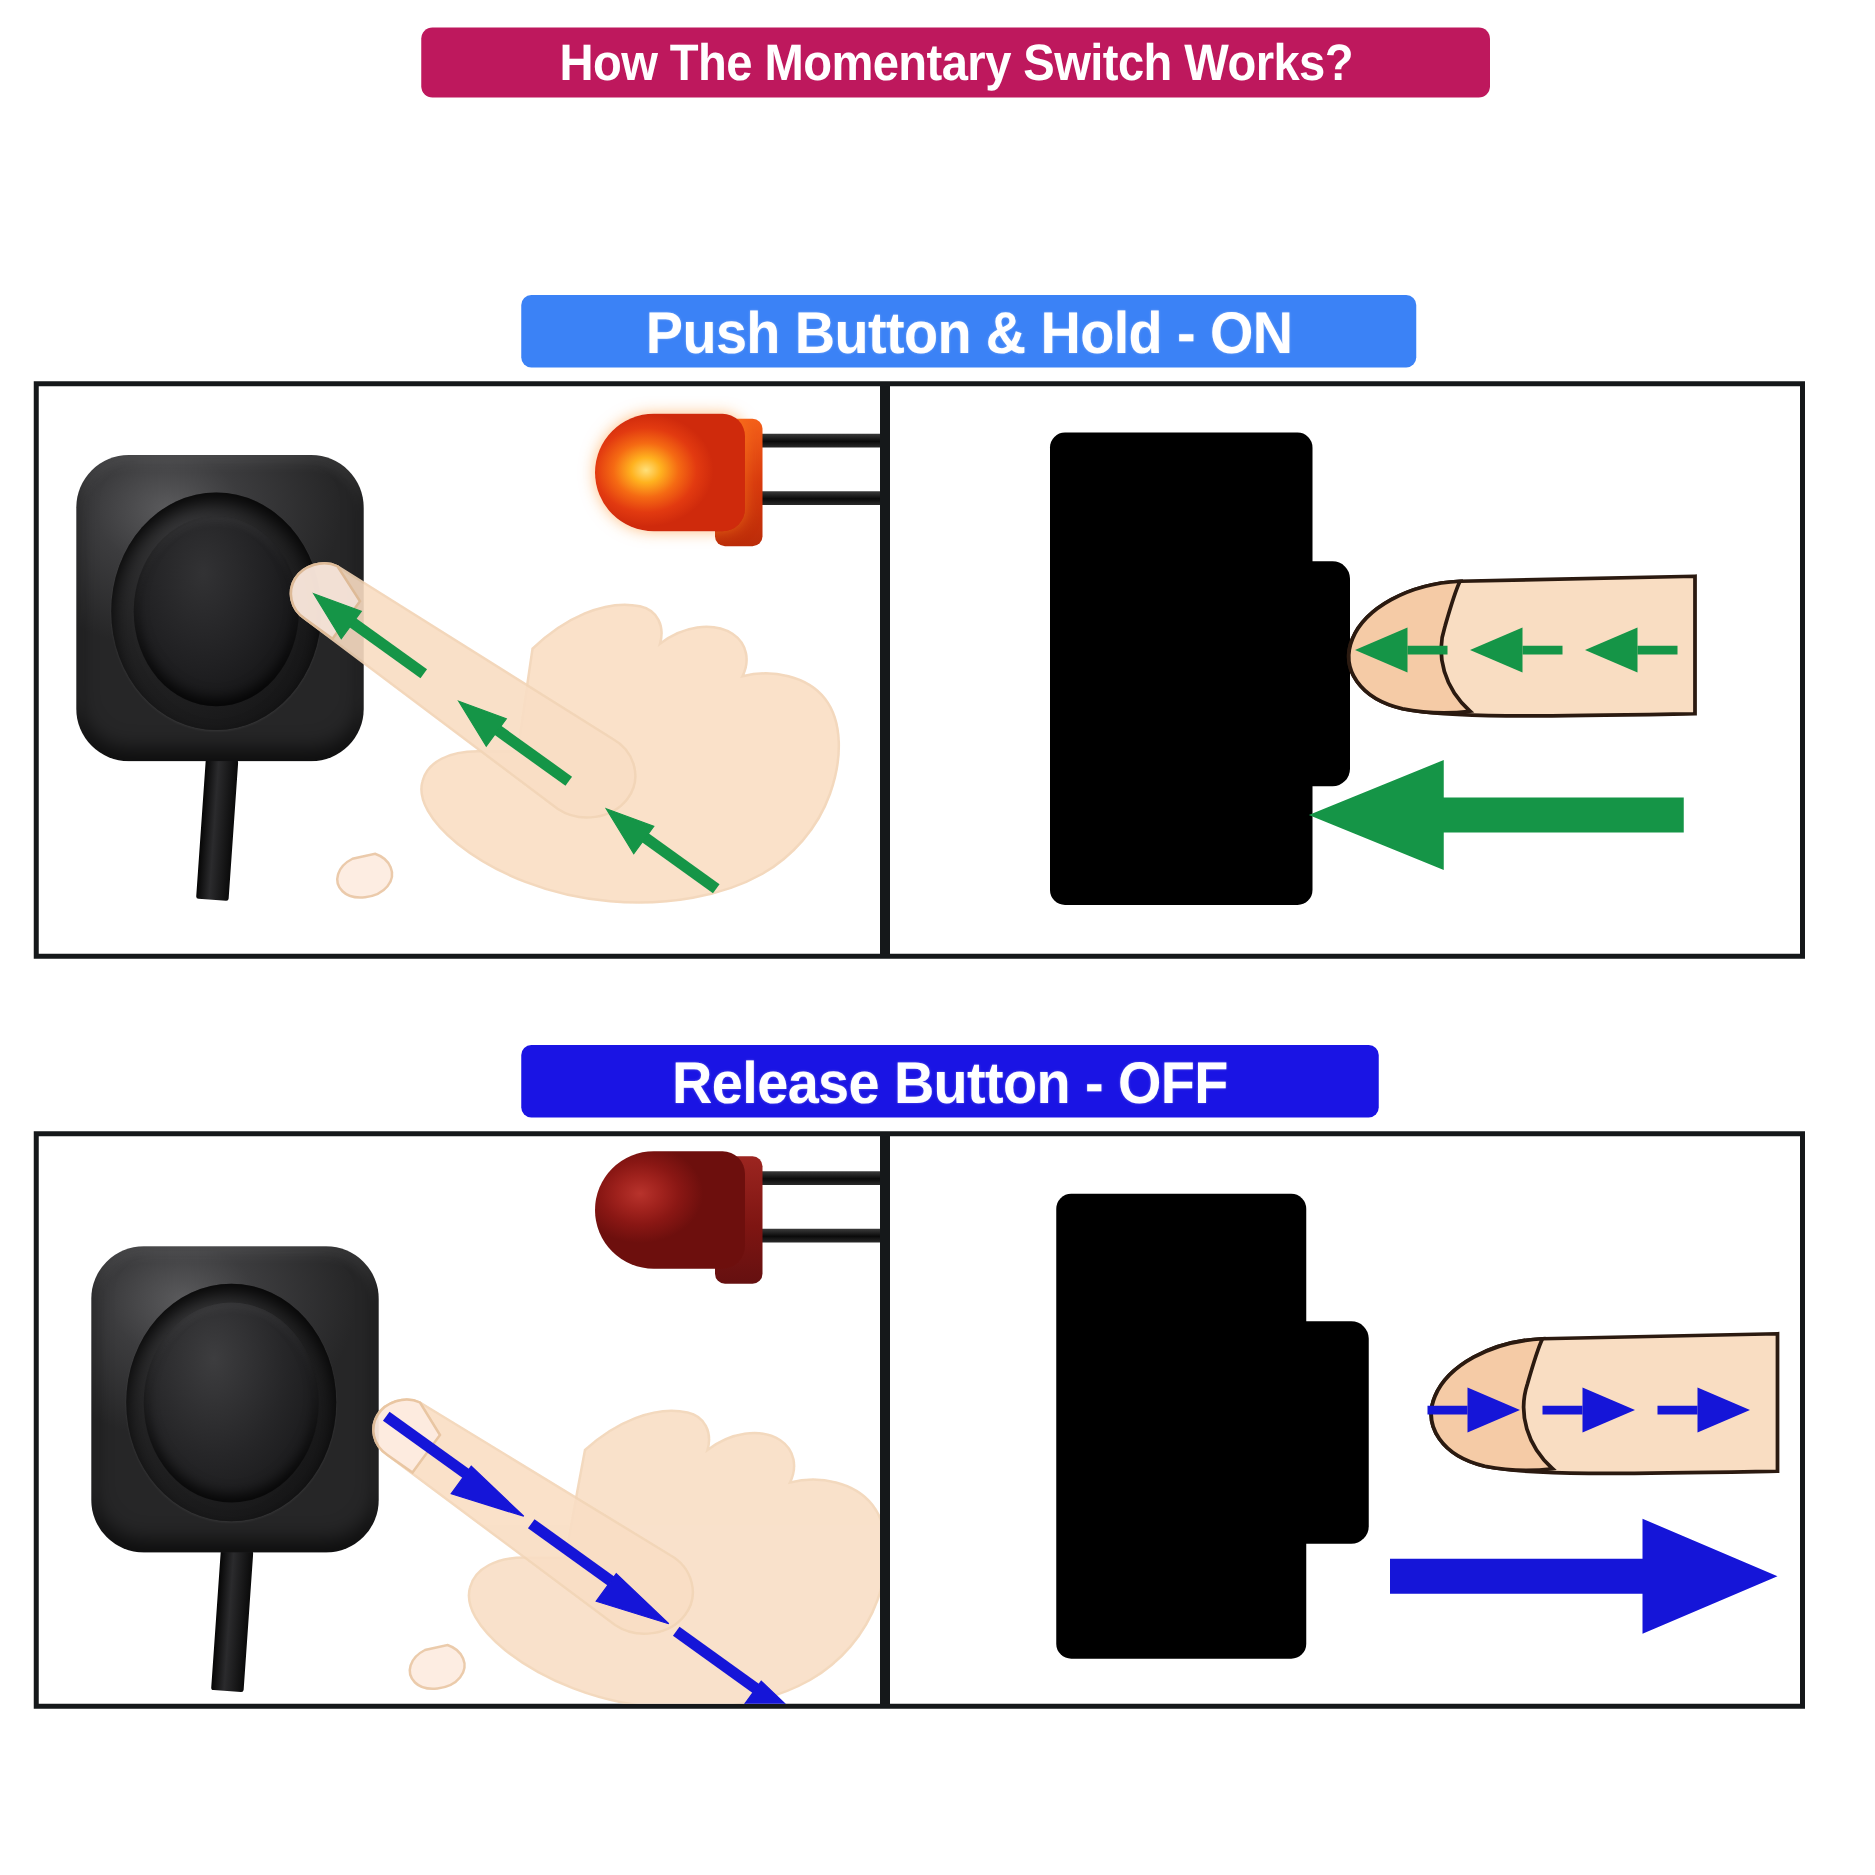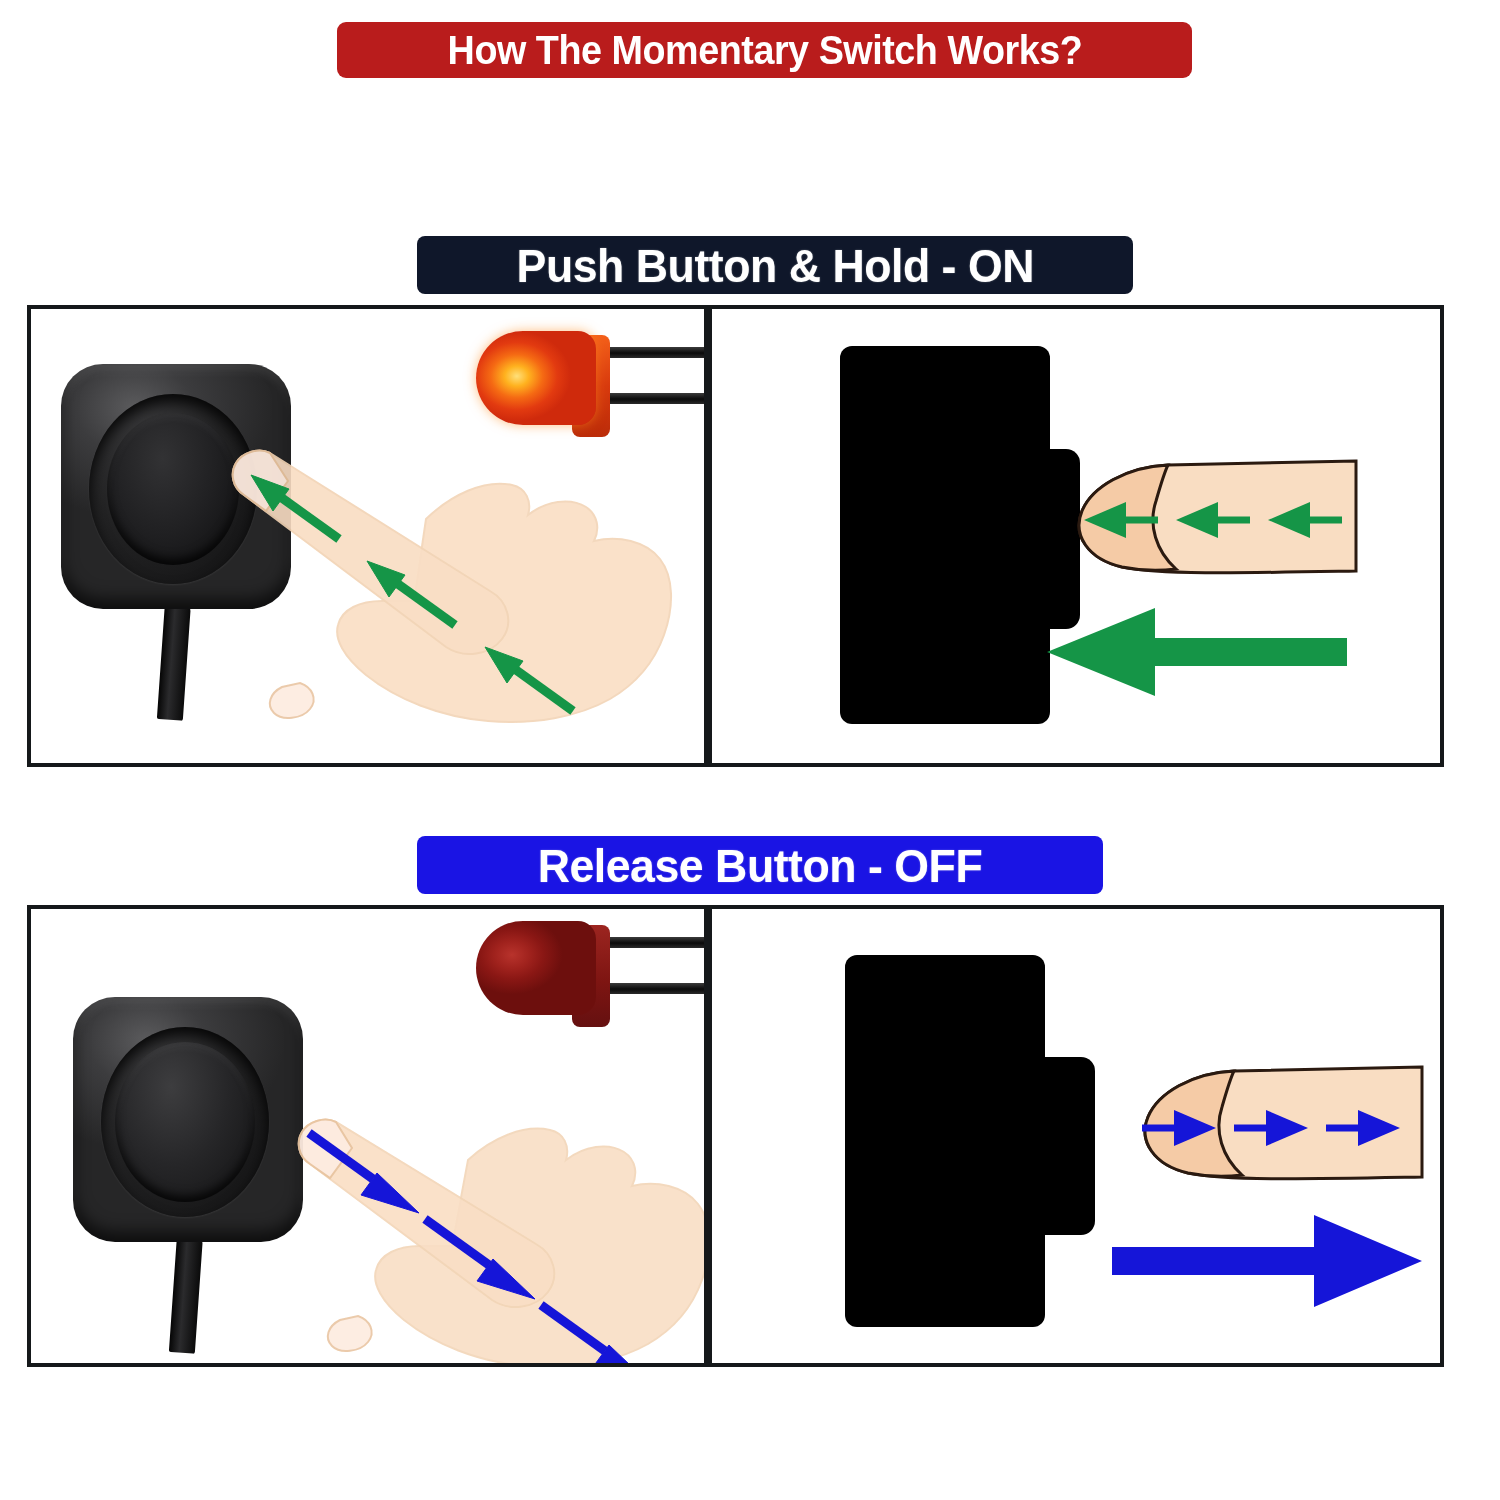--- a/index.html
+++ b/index.html
@@ -3,25 +3,25 @@
 <meta charset="utf-8">
 <style>
   html,body{margin:0;padding:0;background:#ffffff;}
   body{width:1500px;height:1500px;position:relative;overflow:hidden;
        font-family:"Liberation Sans","DejaVu Sans",sans-serif;}
 
   
   .banner{position:absolute;display:flex;align-items:center;justify-content:center;
           color:#ffffff;font-weight:bold;letter-spacing:-0.5px;
           text-align:center;white-space:nowrap;}
-  #title-banner{left:337px;top:22px;width:855px;height:56px;background:#b91c1c;
+  #title-banner{left:337px;top:22px;width:855px;height:56px;background:#be185d;
                 border-radius:9px;font-size:41px;}
   #title-banner span{transform:scaleX(0.92);display:inline-block;}
 
-  #banner-on{left:417px;top:236px;width:716px;height:58px;background:#0f172a;
+  #banner-on{left:417px;top:236px;width:716px;height:58px;background:#3b82f6;
              border-radius:8px;font-size:47px;}
   #banner-on span{transform:scaleX(0.95);display:inline-block;
                   text-shadow:0 0 2px rgba(255,255,255,.35);}
 
   #banner-off{left:417px;top:836px;width:686px;height:58px;background:#1a14e4;
               border-radius:8px;font-size:47px;align-items:center;}
   #banner-off span{transform:scaleX(0.95);display:inline-block;
                    text-shadow:0 0 2px rgba(255,255,255,.35);}
 
   

